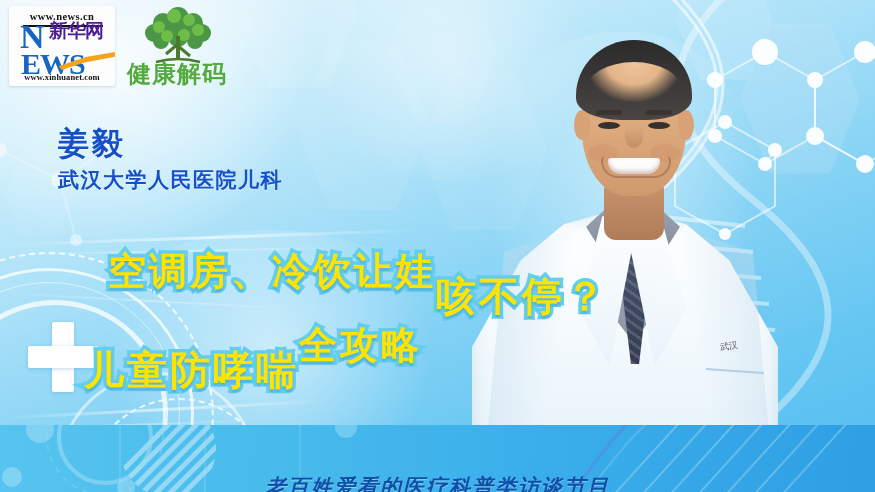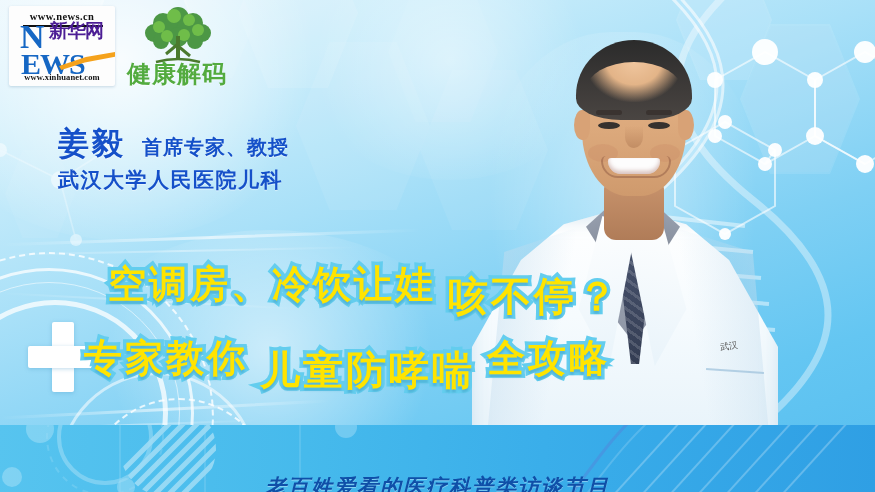--- a/index.html
+++ b/index.html
@@ -225,21 +225,21 @@
   }
 
   
   .cross{position:absolute;left:28px;top:322px;width:70px;height:70px;}
   .cross span{position:absolute;background:#ffffff;border-radius:2px;box-shadow:0 1px 4px rgba(70,150,195,.35);}
   .cross .v{left:24px;top:0;width:22px;height:70px;}
   .cross .h{left:0;top:24px;width:70px;height:22px;}
 
   
   .headline{position:absolute;left:108px;top:252px;width:700px;}
-  .hl-line{display:flex;align-items:center;white-space:nowrap;line-height:1;gap:12px;}
+  .hl-line{display:flex;align-items:flex-start;white-space:nowrap;line-height:1;}
   .hl-line.l2{margin-top:10px;margin-left:-24px;}
   .hl{
     font-family:"DejaVu Sans","Liberation Sans",sans-serif;
     font-weight:bold;color:#ffe400;letter-spacing:3px;
     -webkit-text-stroke:7px #63cdee;
     paint-order:stroke fill;
     text-shadow:0 3px 2px rgba(40,120,160,.28);
   }
   .hl-sm{font-size:38px;}
   .hl-lg{font-size:40px;margin-top:24px;}
@@ -396,21 +396,20 @@
       <path d="M46 38 L34 48" stroke="#4b7a2e" stroke-width="3"></path>
       <path d="M46 40 L58 50" stroke="#4b7a2e" stroke-width="3"></path>
       <path d="M24 56 Q46 50 68 56" stroke="#4b7a2e" stroke-width="2.4" fill="none"></path>
     </svg>
     <div class="health-txt">健康解码</div>
   </div>
 
   <div class="expert">
     <div class="expert-row">
       <div class="expert-name">姜毅</div>
-      <div class="expert-title">首席专家、教授</div>
     </div>
     <div class="expert-org">武汉大学人民医院儿科</div>
   </div>
 
   <div class="doctor">
     <div class="doc-shadow"></div>
     <div class="coat"></div>
     <div class="coat-shade-l"></div>
     <div class="coat-shade-r"></div>
     <div class="shirt"></div>
@@ -440,21 +439,20 @@
     <span class="v"></span>
     <span class="h"></span>
   </div>
 
   <div class="headline">
     <div class="hl-line l1">
       <span class="hl hl-sm">空调房、冷饮让娃</span>
       <span class="hl hl-lg">咳不停？</span>
     </div>
     <div class="hl-line l2">
-      <span class="hl hl-sm">专家教你</span>
       <span class="hl hl-lg">儿童防哮喘</span>
       <span class="hl hl-sm">全攻略</span>
     </div>
   </div>
 
   <div class="band">
     <svg class="bdeco" style="left:0;top:-10px;width:875px;height:90px;" viewBox="0 0 875 90" fill="none">
       <g stroke="rgba(255,255,255,.55)" stroke-width="2">
         <line x1="600" y1="95" x2="700" y2="-15"></line>
         <line x1="628" y1="95" x2="728" y2="-15"></line>

